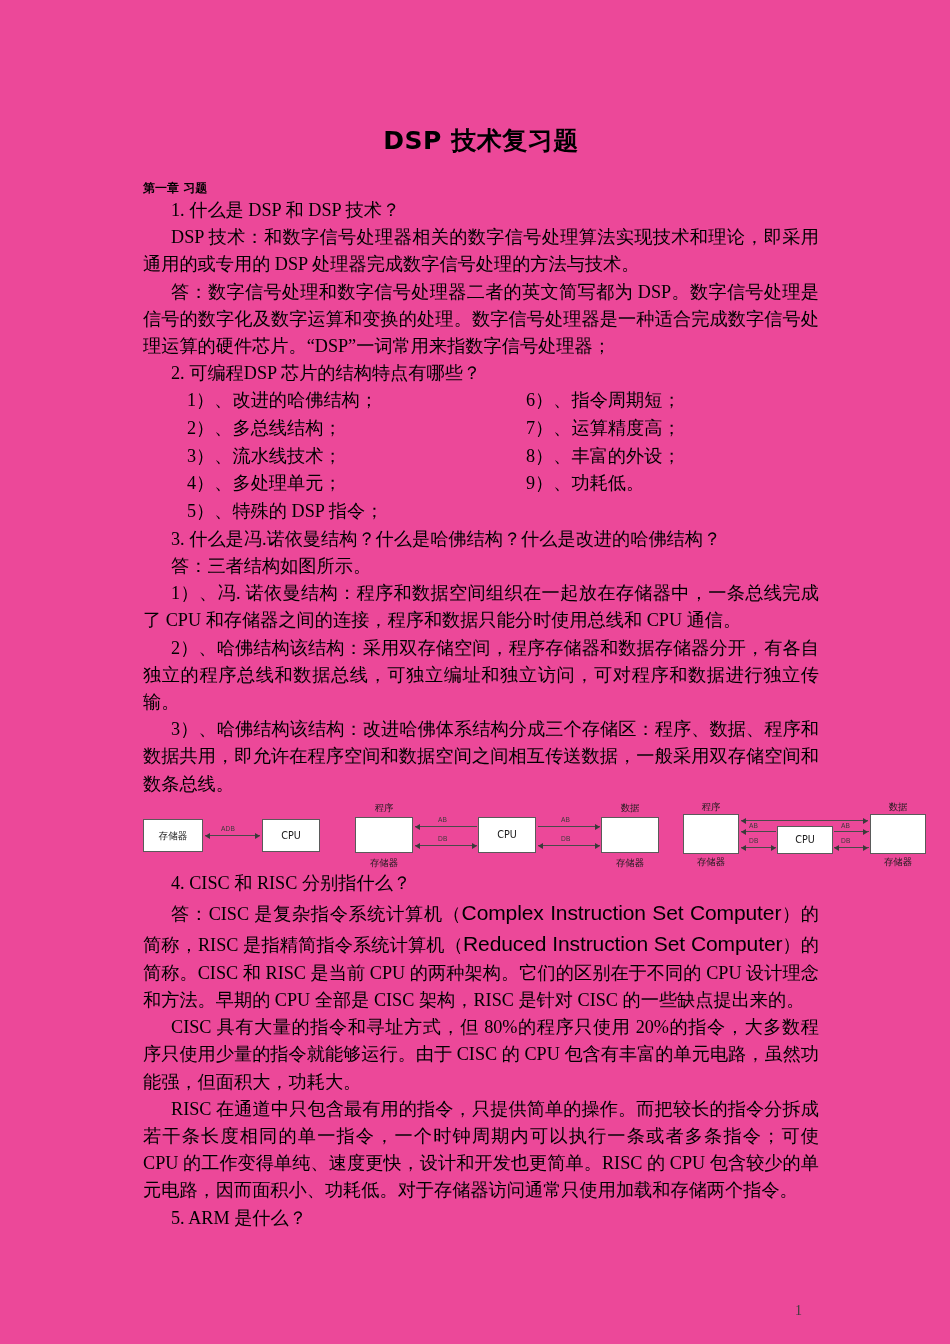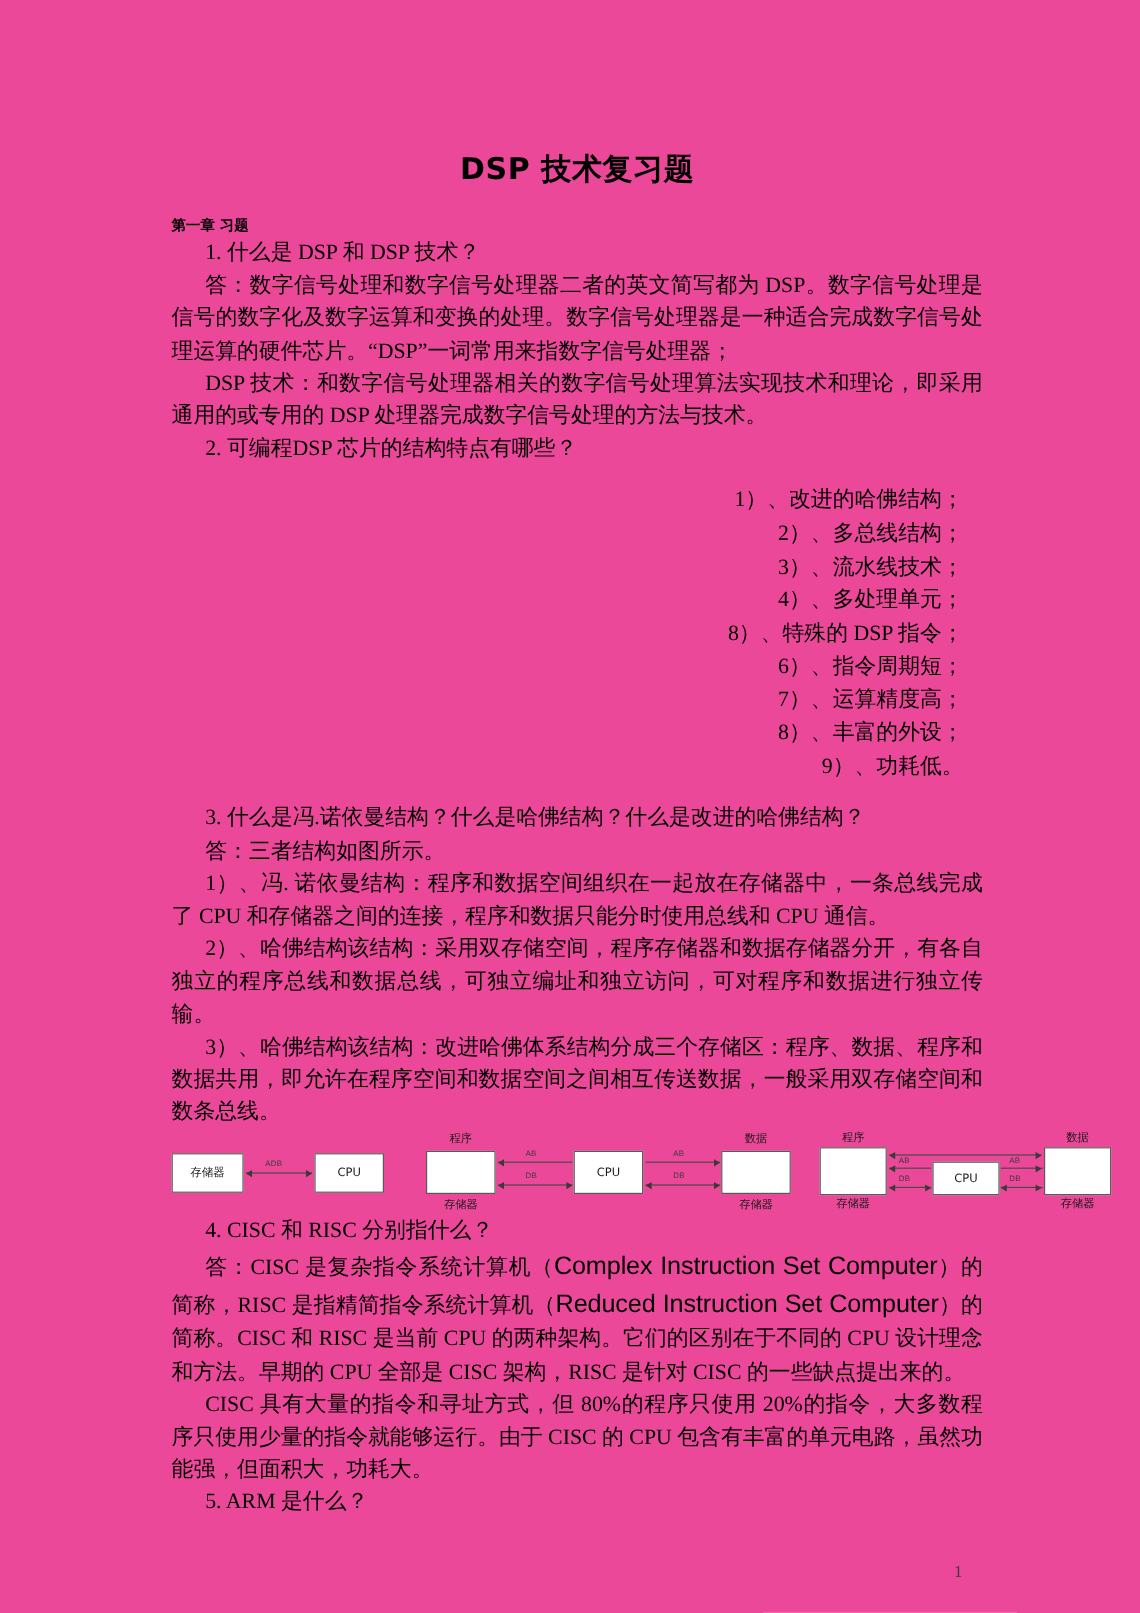--- a/index.html
+++ b/index.html
@@ -63,23 +63,22 @@
 
   .mono {
     font-family: Liberation Sans, sans-serif;
     font-size: 21px;
     letter-spacing: -0.1px;
   }
 
   
   .two-col {
     position: relative;
-    margin: 16px;
+    margin: 0;
     padding: 0;
-    text-align: right;
   }
   .two-col .col {
     display: inline-block;
     vertical-align: top;
   }
   .two-col .col-left { width: 370px; padding-left: 44px; box-sizing: border-box; }
   .two-col .col-right { width: 300px; padding-left: 13px; box-sizing: border-box; }
   .li-row {
     font-size: 18.2px;
     line-height: 1.52;
@@ -147,32 +146,32 @@
 <body>
 
 <div class="page">
   <div class="content">
 
     <h1 class="doc-title">DSP 技术复习题</h1>
 
     <h2 class="sec-heading">第一章  习题</h2>
 
     <p class="body ind1">1. 什么是 DSP 和 DSP 技术？</p>
+    <p class="body ind1">DSP 技术：和数字信号处理器相关的数字信号处理算法实现技术和理论，即采用通用的或专用的 DSP 处理器完成数字信号处理的方法与技术。</p>
     <p class="body ind1">答：数字信号处理和数字信号处理器二者的英文简写都为 DSP。数字信号处理是信号的数字化及数字运算和变换的处理。数字信号处理器是一种适合完成数字信号处理运算的硬件芯片。“DSP”一词常用来指数字信号处理器；</p>
-    <p class="body ind1">DSP 技术：和数字信号处理器相关的数字信号处理算法实现技术和理论，即采用通用的或专用的 DSP 处理器完成数字信号处理的方法与技术。</p>
 
     <p class="body ind1">2. 可编程DSP 芯片的结构特点有哪些？</p>
 
     <div class="two-col">
       <div class="col col-left">
         <div class="li-row">1）、改进的哈佛结构；</div>
         <div class="li-row">2）、多总线结构；</div>
         <div class="li-row">3）、流水线技术；</div>
         <div class="li-row">4）、多处理单元；</div>
-        <div class="li-row">8）、特殊的 DSP 指令；</div>
+        <div class="li-row">5）、特殊的 DSP 指令；</div>
       </div><div class="col col-right">
         <div class="li-row">6）、指令周期短；</div>
         <div class="li-row">7）、运算精度高；</div>
         <div class="li-row">8）、丰富的外设；</div>
         <div class="li-row">9）、功耗低。</div>
       </div>
     </div>
 
     <p class="body ind1">3. 什么是冯.诺依曼结构？什么是哈佛结构？什么是改进的哈佛结构？</p>
     <p class="body ind1">答：三者结构如图所示。</p>
@@ -256,19 +255,20 @@
         <div class="dbox two-line" style="left:187px; top:8px; width:56px; height:40px; flex-direction:column;">
           <span>数据</span>
           <span>存储器</span>
         </div>
       </div>
     </div>
 
     <p class="body ind1" style="padding-top:6px;">4. CISC 和 RISC 分别指什么？</p>
     <p class="body ind1"><span>答：CISC 是复杂指令系统计算机（</span><span class="mono">Complex Instruction Set Computer</span><span>）的简称，RISC 是指精简指令系统计算机（</span><span class="mono">Reduced Instruction Set Computer</span><span>）的简称。CISC 和 RISC 是当前 CPU 的两种架构。它们的区别在于不同的 CPU 设计理念和方法。早期的 CPU 全部是 CISC 架构，RISC 是针对 CISC 的一些缺点提出来的。</span></p>
     <p class="body ind1">CISC 具有大量的指令和寻址方式，但 80%的程序只使用 20%的指令，大多数程序只使用少量的指令就能够运行。由于 CISC 的 CPU  包含有丰富的单元电路，虽然功能强，但面积大，功耗大。</p>
+    <p class="body ind1">RISC 在通道中只包含最有用的指令，只提供简单的操作。而把较长的指令分拆成若干条长度相同的单一指令，一个时钟周期内可以执行一条或者多条指令；可使 CPU 的工作变得单纯、速度更快，设计和开发也更简单。RISC 的 CPU 包含较少的单元电路，因而面积小、功耗低。对于存储器访问通常只使用加载和存储两个指令。</p>
 
     <p class="body ind1">5. ARM 是什么？</p>
 
   </div>
 
   <div class="page-num">1</div>
 </div>
 
 </body></html>

